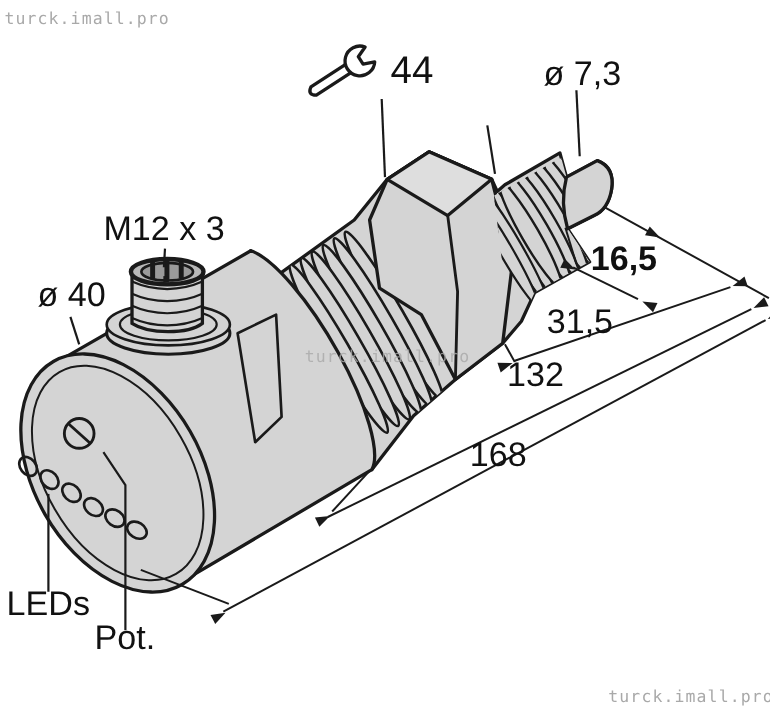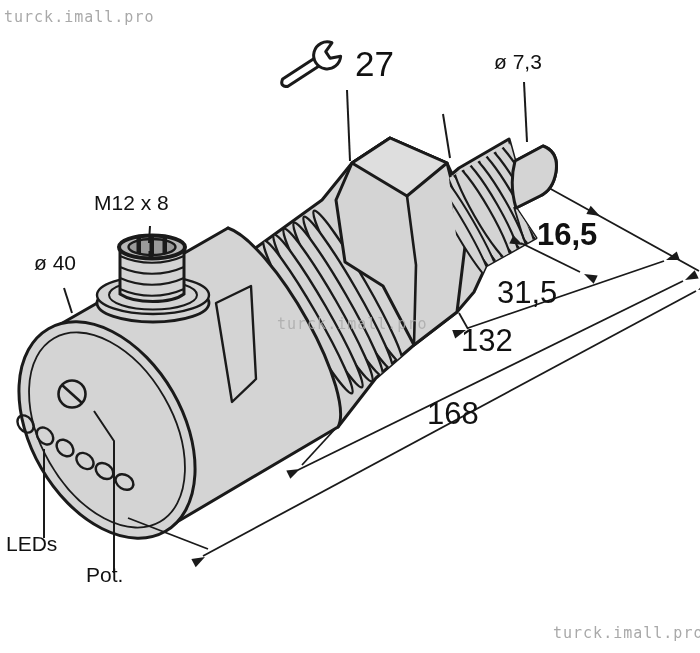--- a/index.html
+++ b/index.html
@@ -1,21 +1,21 @@
 <!DOCTYPE html>
 <html><head>
 <meta charset="utf-8">
 <style>
   html,body{margin:0;padding:0;background:#fff;}
   #stage{position:relative;width:700px;height:653px;background:#ffffff;overflow:hidden;
          font-family:"Liberation Sans",sans-serif;}
   #stage svg{position:absolute;left:0;top:0;}
   .wm{position:absolute;font-family:"DejaVu Sans Mono",monospace;font-size:15px;
       color:#a9a9a9;letter-spacing:1px;white-space:nowrap;}
-  .lbl{position:absolute;color:#111;white-space:nowrap;font-size:21px;line-height:1;}
+  .lbl{position:absolute;color:#111;white-space:nowrap;font-size:31px;line-height:1;}
   .lbl-27{font-size:35px;}
   .lbl-thread{font-size:34px;}
   .dim{position:absolute;color:#111;white-space:nowrap;font-size:31px;line-height:1;}
 </style>
 </head>
 <body>
 
 <div id="stage">
 
 <svg width="700" height="653" viewBox="0 0 700 653">
@@ -149,23 +149,23 @@
   <g transform="translate(317,62) rotate(-33)" fill="#ffffff" stroke="#1a1a1a" stroke-width="3" stroke-linejoin="round">
     <path d="M -38,-4.5 Q -45,0 -38,4.5 L 5,4.5 L 5,-4.5 Z"></path>
     <path d="M 23,-8 A 13.5 13.5 0 1 0 23,8 L 13,4 L 13,-4 Z"></path>
   </g>
 </svg>
 
 <div class="wm" style="left:4px;top:8px;">turck.imall.pro</div>
 <div class="wm" style="left:277px;top:315px;opacity:.8;">turck.imall.pro</div>
 <div class="wm" style="left:553px;top:624px;">turck.imall.pro</div>
 
-<div class="lbl lbl-27" style="left:355px;top:46px;">27</div>
+<div class="lbl lbl-27" style="left:355px;top:46px;">44</div>
 <div class="lbl" style="left:494px;top:51px;">ø 7,3</div>
-<div class="lbl" style="left:94px;top:192px;">M12 x 8</div>
+<div class="lbl" style="left:94px;top:192px;">M12 x 3</div>
 <div class="lbl" style="left:34px;top:252px;">ø 40</div>
 <div class="lbl" style="left:6px;top:533px;">LEDs</div>
 <div class="lbl" style="left:86px;top:564px;">Pot.</div>
 
 <div class="dim" style="left:537px;top:219px;font-weight:bold;">16,5</div>
 <div class="dim" style="left:497px;top:277px;">31,5</div>
 <div class="dim" style="left:461px;top:325px;">132</div>
 <div class="dim" style="left:427px;top:398px;">168</div>
 
 </div>

